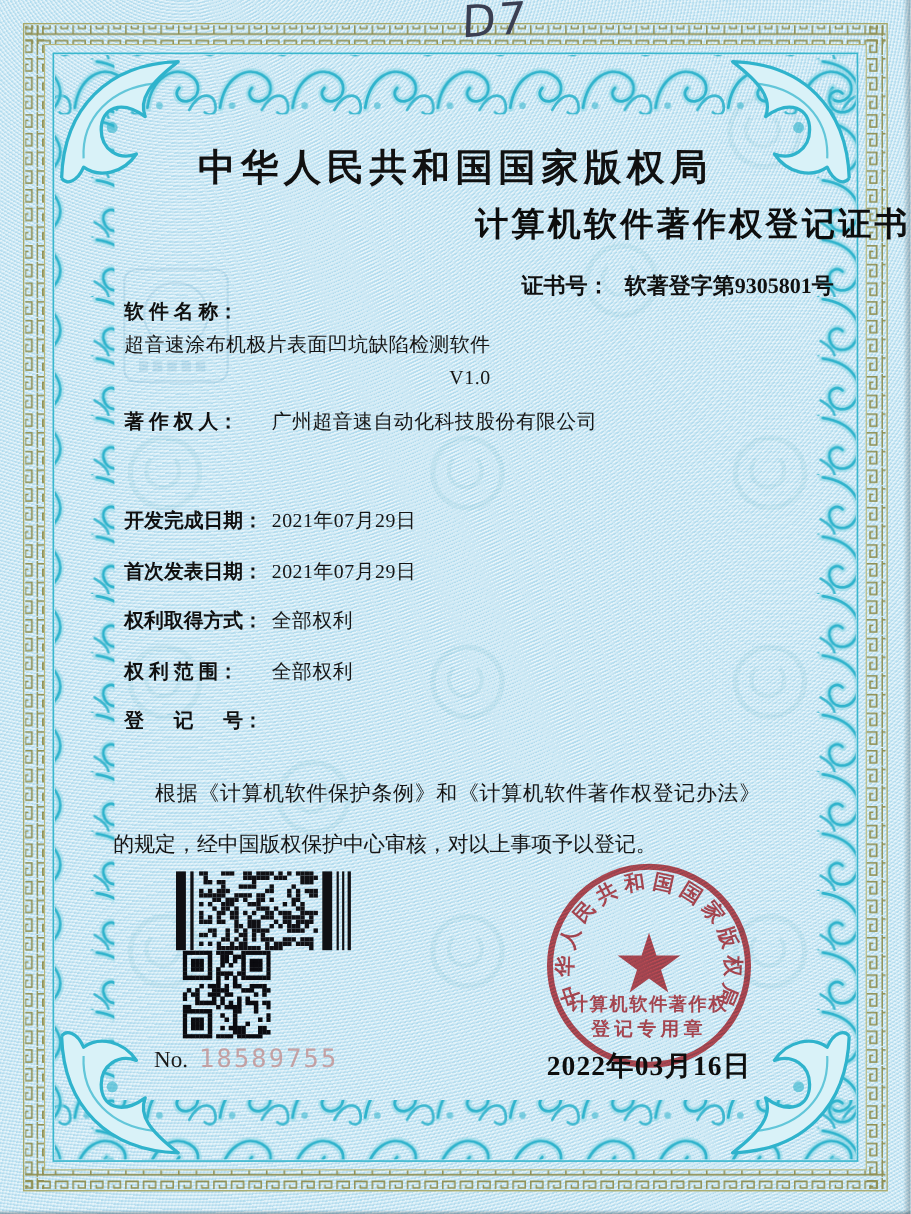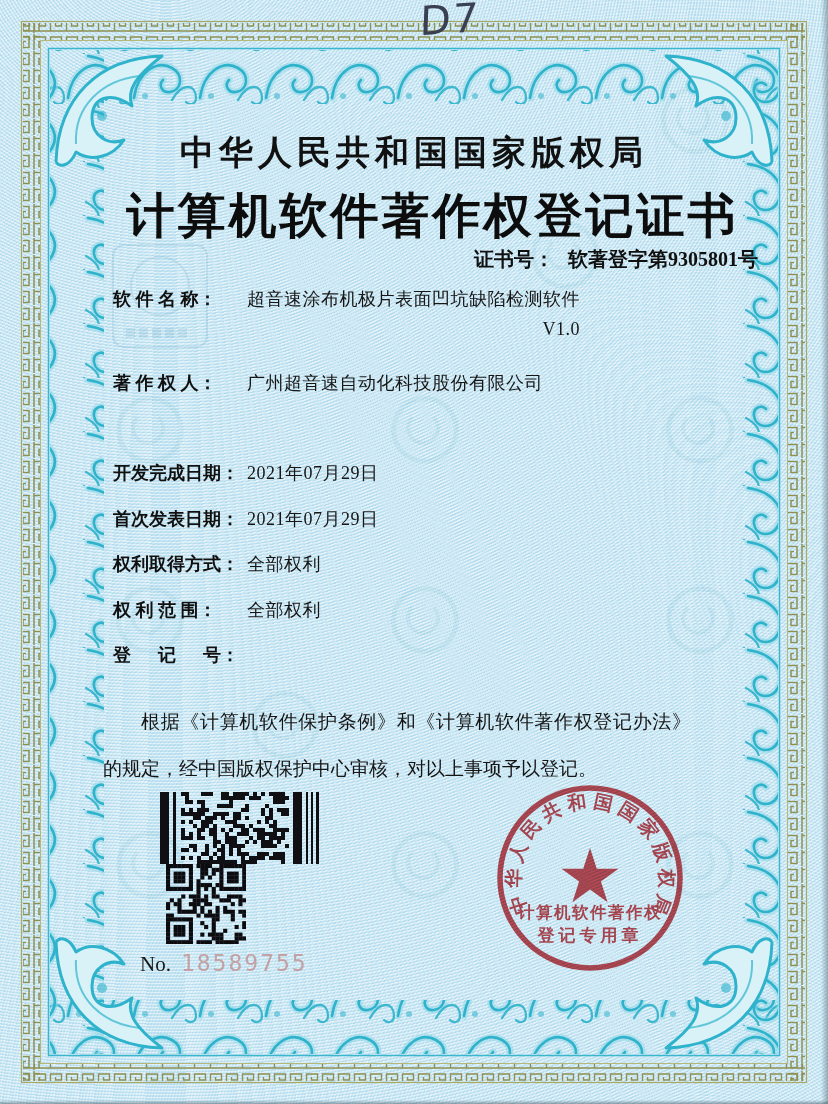--- a/index.html
+++ b/index.html
@@ -15,32 +15,32 @@
   .annotation{
     position:absolute;left:420px;top:-4px;z-index:9;
     font-family:"DejaVu Sans",sans-serif;font-size:40px;color:#3a3f52;
     transform:rotate(-4deg) skewX(-6deg);letter-spacing:2px;
   }
   .issuer{
     position:absolute;left:0;right:0;top:130px;text-align:center;z-index:3;
     font-size:34px;font-weight:bold;letter-spacing:5px;color:#111;
   }
   .title{
-    position:absolute;left:0;right:0;top:184px;text-align:center;z-index:3;
-    font-size:48px;font-weight:bold;letter-spacing:3px;color:#0d0d0d;margin-left:37px;
+    position:absolute;left:0;right:0;top:184px;text-align:right;z-index:3;
+    font-size:30px;font-weight:bold;letter-spacing:3px;color:#0d0d0d;margin-left:37px;
   }
   .certno{
     position:absolute;right:70px;top:246px;z-index:3;
     font-size:20px;font-weight:bold;color:#101010;
   }
   .certno .lbl{margin-right:14px;}
   .row{position:absolute;left:113px;display:flex;z-index:3;font-size:18px;line-height:30px;}
   .flabel{flex:none;width:134px;font-weight:bold;color:#101010;}
   .fvalue{font-weight:normal;color:#161616;letter-spacing:0.5px;text-align:right;}
-  .r0{top:284px;} .r1{top:368px;} .r2{top:458px;} .r3{top:504px;}
+  .r0{top:268px;flex-direction:column;} .r1{top:368px;} .r2{top:458px;} .r3{top:504px;}
   .r4{top:549px;} .r5{top:595px;} .r6{top:640px;gap:47px;}
   .statement{
     position:absolute;left:103px;top:698px;width:588px;z-index:3;margin:0;
     font-size:19px;line-height:47px;text-indent:2em;color:#151515;text-align:justify;
   }
   .barcode{position:absolute;left:160px;top:792px;z-index:3;}
   .qrcode{position:absolute;left:166px;top:864px;z-index:3;}
   .serial{position:absolute;left:140px;top:950px;z-index:3;font-size:21px;}
   .serial .prefix{font-weight:normal;color:#1a1a1a;margin-right:10px;}
   .serial .num{font-family:"DejaVu Sans Mono",monospace;font-size:23px;letter-spacing:2px;opacity:0.75;}
@@ -638,20 +638,21 @@
       <path id="sealarc" d="M59.4 155 A70 70 0 1 1 180.6 155" fill="none"></path>
       <text class="sealink" font-size="19" font-weight="bold" fill="#c5343c" letter-spacing="5.5" font-family="Liberation Serif, DejaVu Serif, serif">
         <textPath href="#sealarc" startOffset="2">中华人民共和国国家版权局</textPath>
       </text>
       <polygon class="sealink" fill="#c5343c" transform="translate(120,120)" points="0,-30 6.8,-9.3 28.5,-9.3 10.9,3.6 17.6,24.3 0,11.5 -17.6,24.3 -10.9,3.6 -28.5,-9.3 -6.8,-9.3"></polygon>
       <text class="sealink" x="120" y="160" text-anchor="middle" font-size="16.5" font-weight="bold" fill="#c5343c" letter-spacing="1.5" font-family="Liberation Serif, DejaVu Serif, serif">计算机软件著作权</text>
       <text class="sealink" x="120" y="183" text-anchor="middle" font-size="17" font-weight="bold" fill="#c5343c" letter-spacing="4" font-family="Liberation Serif, DejaVu Serif, serif">登记专用章</text>
     </g>
   </svg>
 
+  <div class="issue-date">2022年03月16日</div>
 
   <div class="edge-right"></div>
   <div class="edge-bottom"></div>
 <div class="wg" style="left: 661px; top: 86px;"></div>
     <div class="wg" style="left: 116px; top: 396px;"></div>
     <div class="wg" style="left: 391px; top: 396px;"></div>
     <div class="wg" style="left: 666px; top: 396px;"></div>
     <div class="wg" style="left: 116px; top: 586px;"></div>
     <div class="wg" style="left: 391px; top: 586px;"></div>
     <div class="wg" style="left: 666px; top: 586px;"></div>

